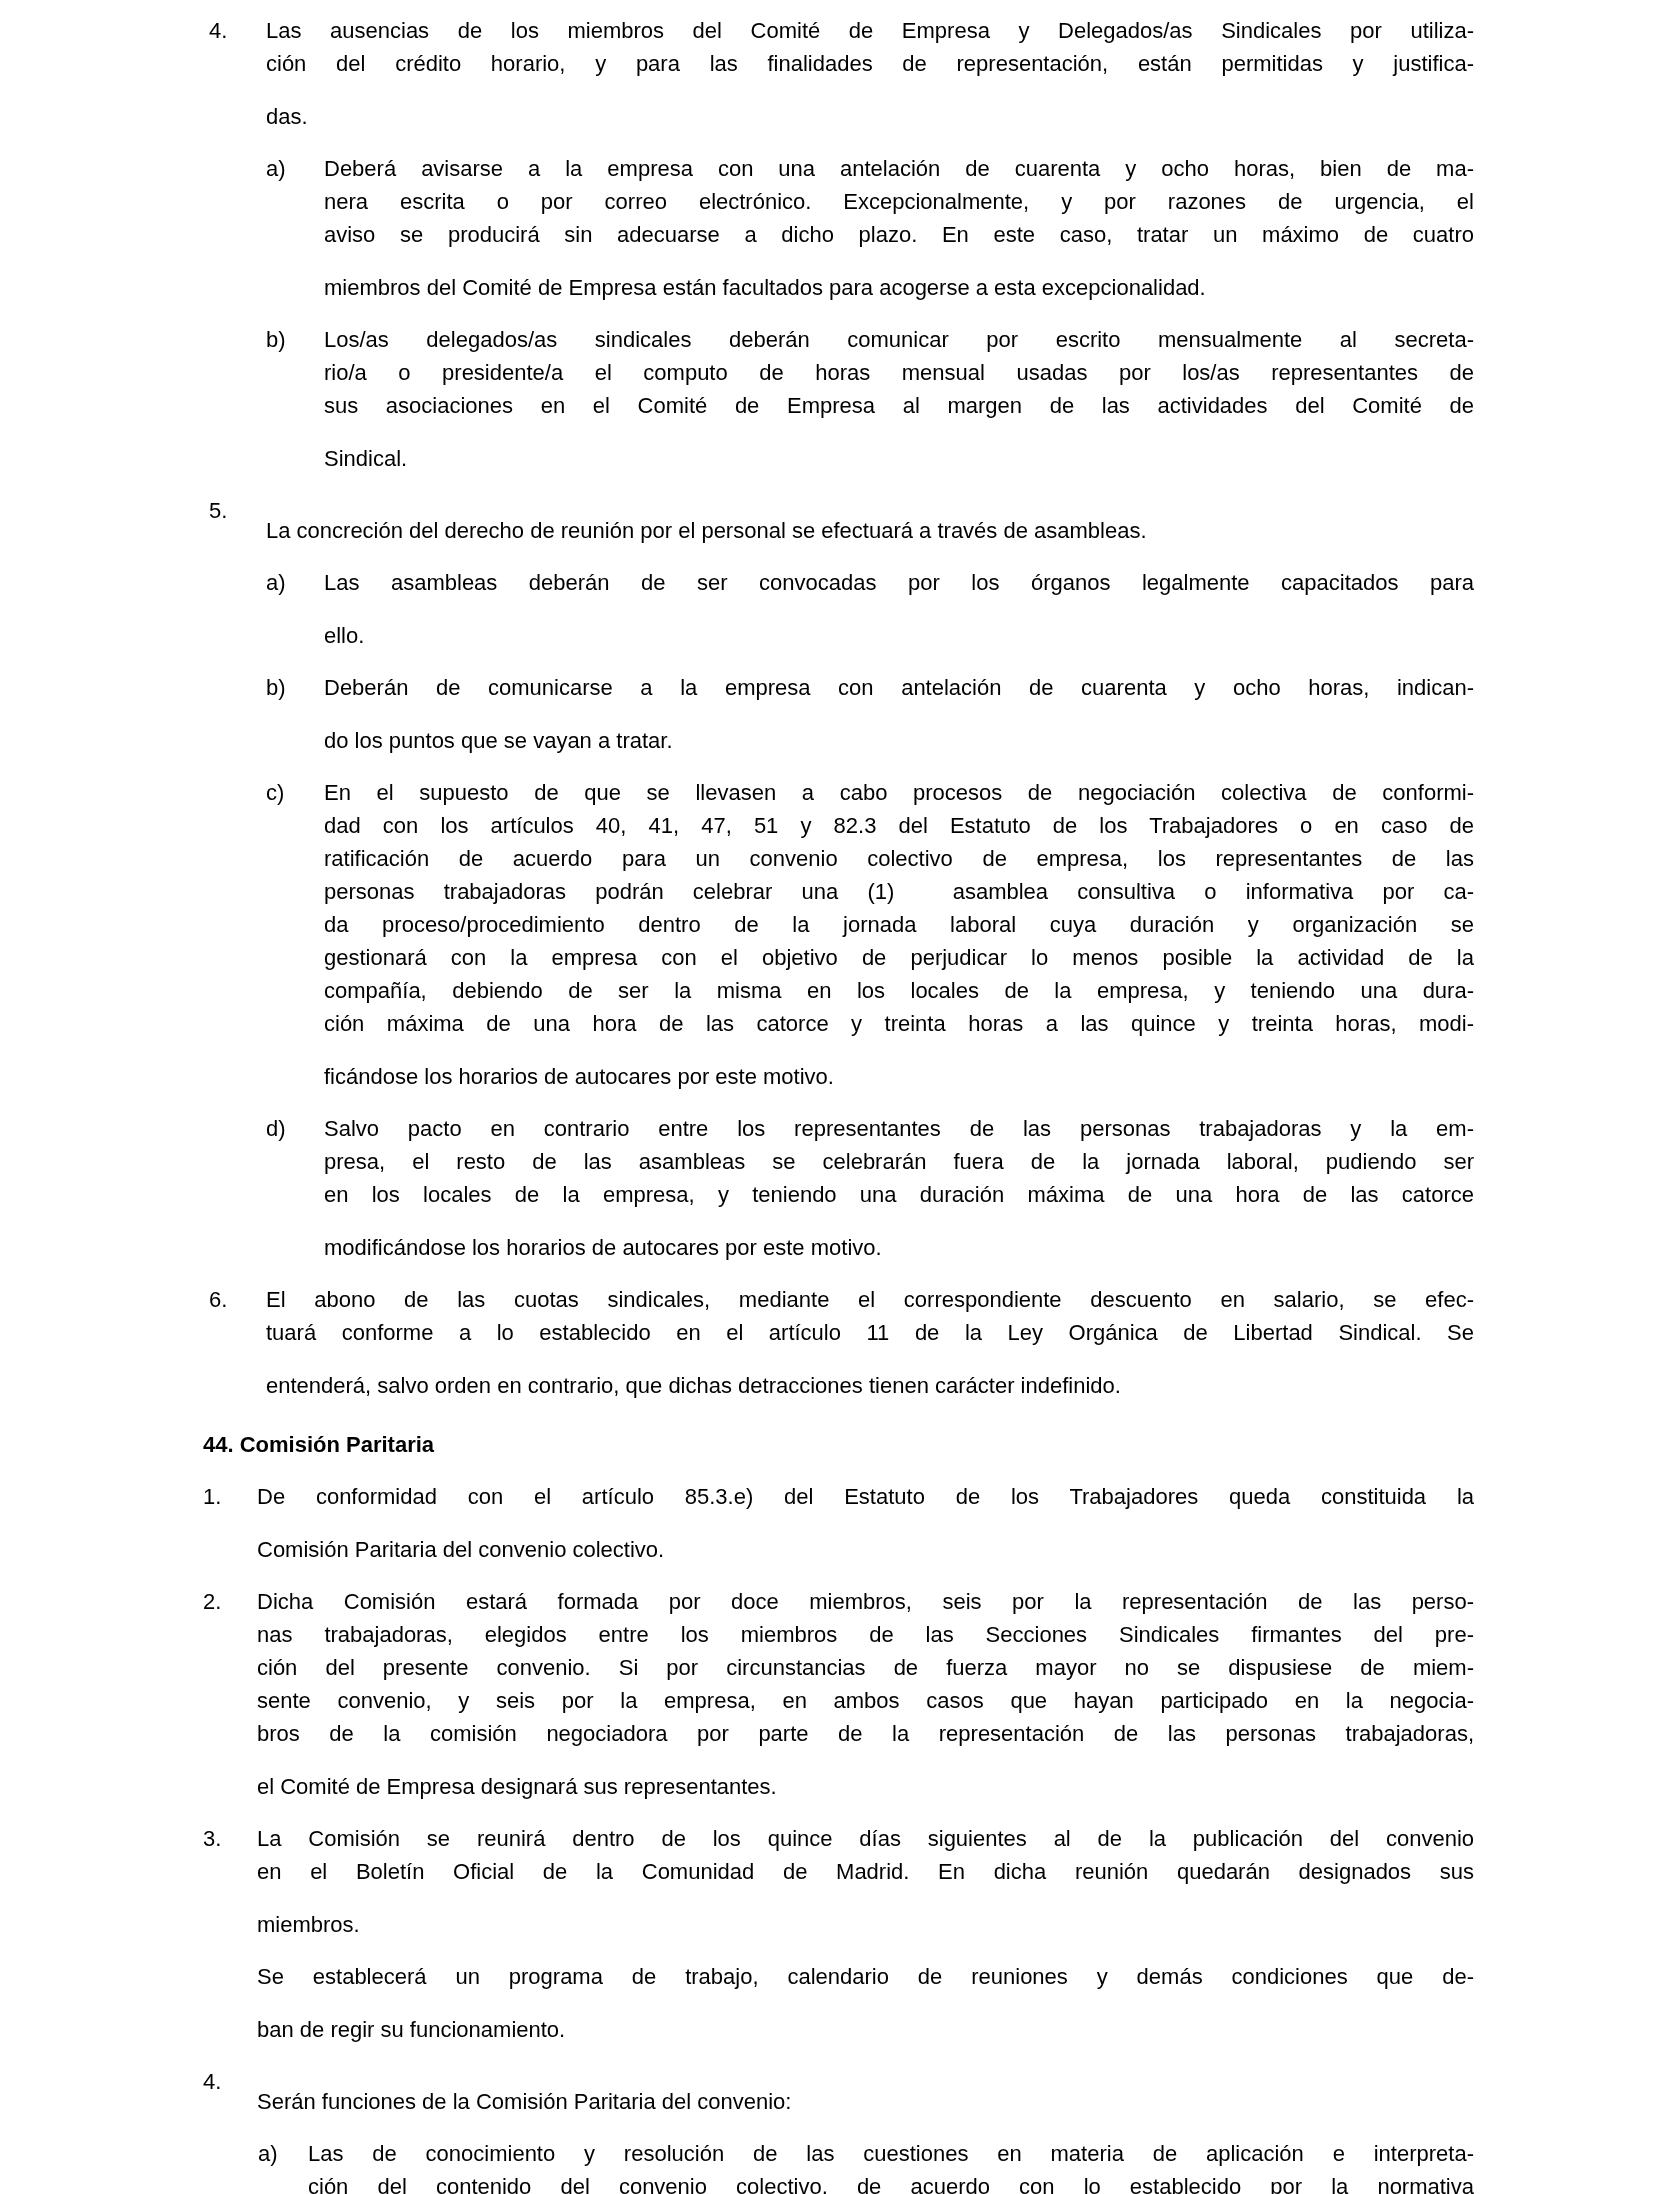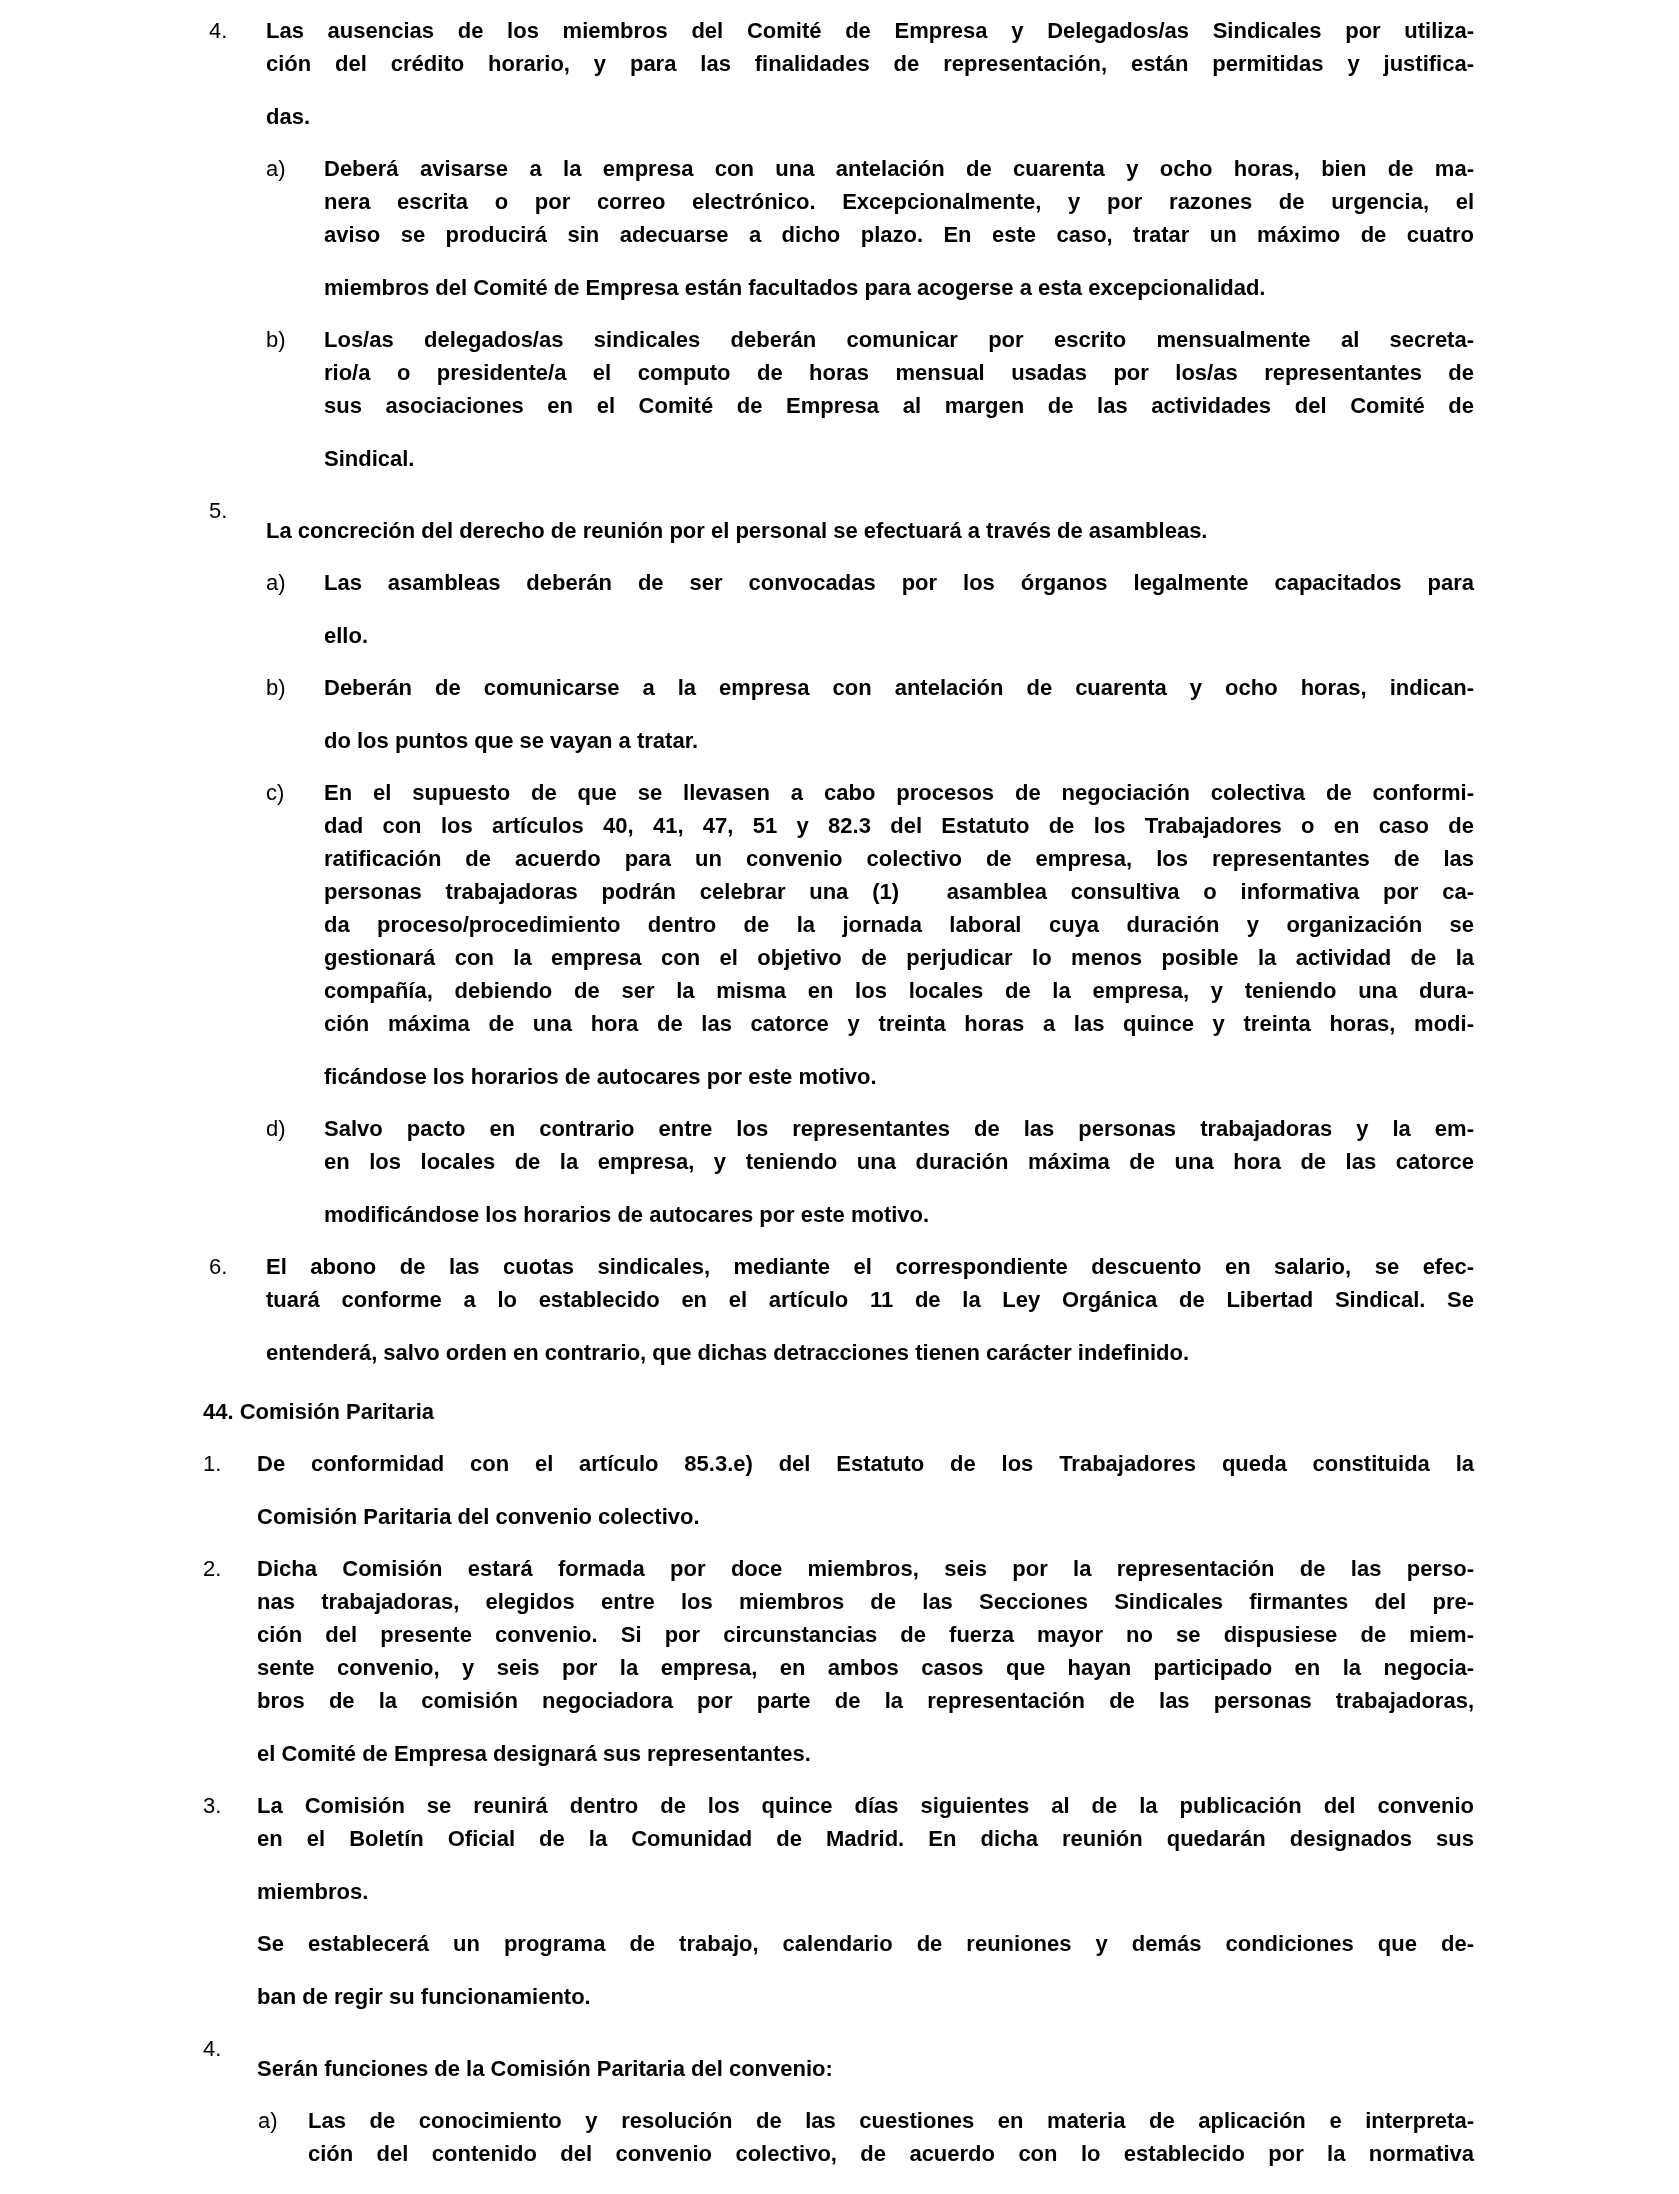--- a/index.html
+++ b/index.html
@@ -25,21 +25,21 @@
   .sec1.lvl1 { padding-left: 209px; }
   .sec1.lvl1 > .label { width: 57px; }
   .sec1.lvl2 { padding-left: 266px; }
   .sec1.lvl2 > .label { width: 58px; }
   .sec2.lvl1 { padding-left: 203px; }
   .sec2.lvl1 > .label { width: 54px; }
   .sec2.lvl2 { padding-left: 258px; }
   .sec2.lvl2 > .label { width: 50px; }
   .block.para { padding-left: 257px; }
   .label { flex: 0 0 auto; }
-  .text { flex: 1 1 auto; min-width: 0; font-weight: bold; }
+  .text { flex: 1 1 auto; min-width: 0; }
   .line { text-align: justify; text-align-last: justify; }
   .line.last { text-align-last: left; margin-top: 20px; }
   .heading {
     font-weight: bold;
     padding: 7.7px 205px 0 203px;
     margin: 0 0 19px 0;
   }
 </style>
 </head>
 <body>
@@ -103,20 +103,21 @@
           <div class="line">gestionará con la empresa con el objetivo de perjudicar lo menos posible la actividad de la</div>
           <div class="line">compañía, debiendo de ser la misma en los locales de la empresa, y teniendo una dura-</div>
           <div class="line">ción máxima de una hora de las catorce y treinta horas a las quince y treinta horas, modi-</div>
           <div class="line last">ficándose los horarios de autocares por este motivo.</div>
         </div>
       </div>
       <div class="block lvl2 sec1">
         <span class="label">d)</span>
         <div class="text">
           <div class="line">Salvo pacto en contrario entre los representantes de las personas trabajadoras y la em-</div>
+          <div class="line">presa, el resto de las asambleas se celebrarán fuera de la jornada laboral, pudiendo ser</div>
           <div class="line">en los locales de la empresa, y teniendo una duración máxima de una hora de las catorce</div>
           <div class="line last">modificándose los horarios de autocares por este motivo.</div>
         </div>
       </div>
       <div class="block lvl1 sec1">
         <span class="label">6.</span>
         <div class="text">
           <div class="line">El abono de las cuotas sindicales, mediante el correspondiente descuento en salario, se efec-</div>
           <div class="line">tuará conforme a lo establecido en el artículo 11 de la Ley Orgánica de Libertad Sindical. Se</div>
           <div class="line last">entenderá, salvo orden en contrario, que dichas detracciones tienen carácter indefinido.</div>

